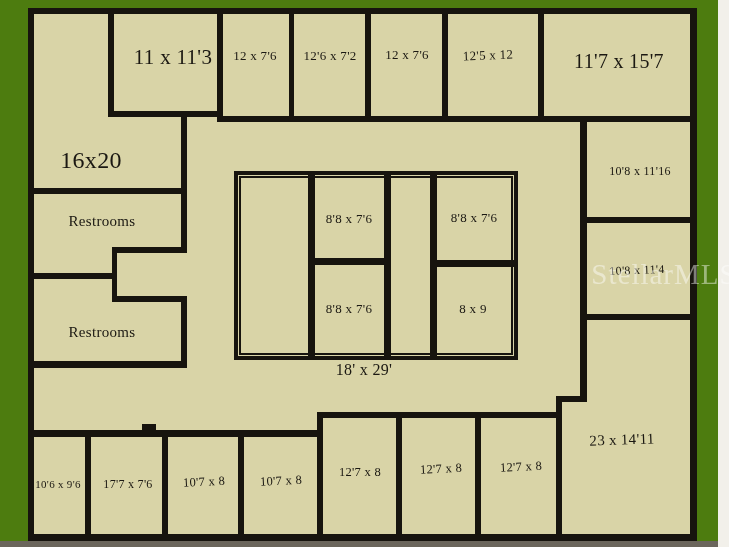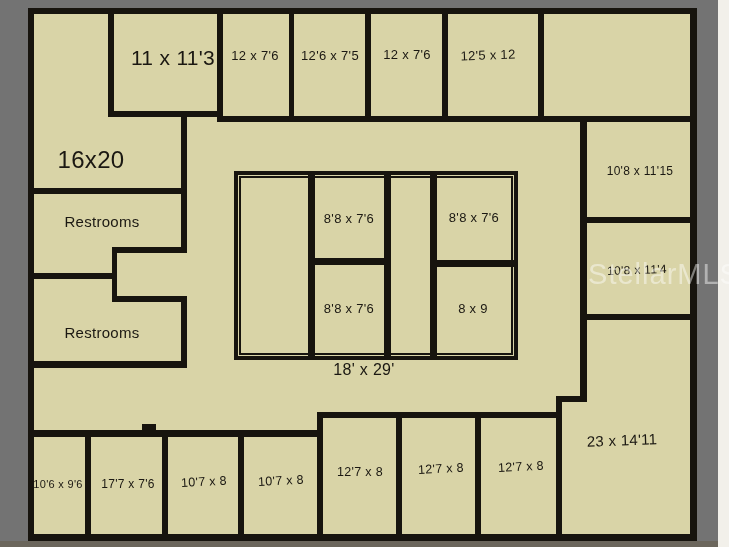--- a/index.html
+++ b/index.html
@@ -1,19 +1,19 @@
 <!DOCTYPE html>
 <html><head>
 <meta charset="utf-8">
 <style>
   html,body{margin:0;padding:0;background:#4a463f;}
   .shot{
     position:relative;width:729px;height:547px;overflow:hidden;
-    background:#737373;
-    font-family:Liberation Sans, sans-serif;
+    background:#4d7c0f;
+    font-family:Liberation Serif, serif;
     color:#1b1812;
   }
   .floor{position:absolute;left:28px;top:8px;width:669px;height:533px;background:#d9d4a7;}
   .strip-right{position:absolute;left:718px;top:0;width:11px;height:547px;background:#f2f0ea;}
   .strip-bottom{position:absolute;left:0;top:541px;width:718px;height:6px;background:#6b665c;}
   .w{position:absolute;background:#17140e;}
   .cluster{
     position:absolute;left:234px;top:171px;width:284px;height:189px;
     box-sizing:border-box;border:4px solid #17140e;
   }
@@ -82,25 +82,26 @@
 
   <div class="cluster"></div>
   <div class="w" style="left:308px;top:171px;width:7px;height:189px"></div>
   <div class="w" style="left:384px;top:171px;width:7px;height:189px"></div>
   <div class="w" style="left:430px;top:171px;width:7px;height:189px"></div>
   <div class="w" style="left:312px;top:258px;width:76px;height:7px"></div>
   <div class="w" style="left:434px;top:260px;width:80px;height:7px"></div>
 
   <div class="lbl" style="left:173px;top:57px;font-size:21px">11 x 11'3</div>
   <div class="lbl" style="left:255px;top:55px;font-size:13px">12 x 7'6</div>
-  <div class="lbl" style="left:330px;top:55px;font-size:13px">12'6 x 7'5</div>
+  <div class="lbl" style="left:330px;top:55px;font-size:13px">12'6 x 7'2</div>
   <div class="lbl" style="left:407px;top:54px;font-size:13px">12 x 7'6</div>
   <div class="lbl r2" style="left:488px;top:55px;font-size:13px">12'5 x 12</div>
+  <div class="lbl" style="left:619px;top:61px;font-size:20px">11'7 x 15'7</div>
   <div class="lbl" style="left:91px;top:160px;font-size:24px">16x20</div>
-  <div class="lbl" style="left:640px;top:171px;font-size:12px">10'8 x 11'15</div>
+  <div class="lbl" style="left:640px;top:171px;font-size:12px">10'8 x 11'16</div>
   <div class="lbl r2" style="left:637px;top:270px;font-size:12px">10'8 x 11'4</div>
   <div class="lbl" style="left:102px;top:221px;font-size:15px">Restrooms</div>
   <div class="lbl" style="left:102px;top:332px;font-size:15px">Restrooms</div>
   <div class="lbl" style="left:349px;top:218px;font-size:13px">8'8 x 7'6</div>
   <div class="lbl" style="left:474px;top:217px;font-size:13px">8'8 x 7'6</div>
   <div class="lbl" style="left:349px;top:308px;font-size:13px">8'8 x 7'6</div>
   <div class="lbl" style="left:473px;top:308px;font-size:13px">8 x 9</div>
   <div class="lbl r2" style="left:622px;top:440px;font-size:15px">23 x 14'11</div>
   <div class="lbl" style="left:58px;top:484px;font-size:11px">10'6 x 9'6</div>
   <div class="lbl" style="left:128px;top:484px;font-size:12px">17'7 x 7'6</div>

